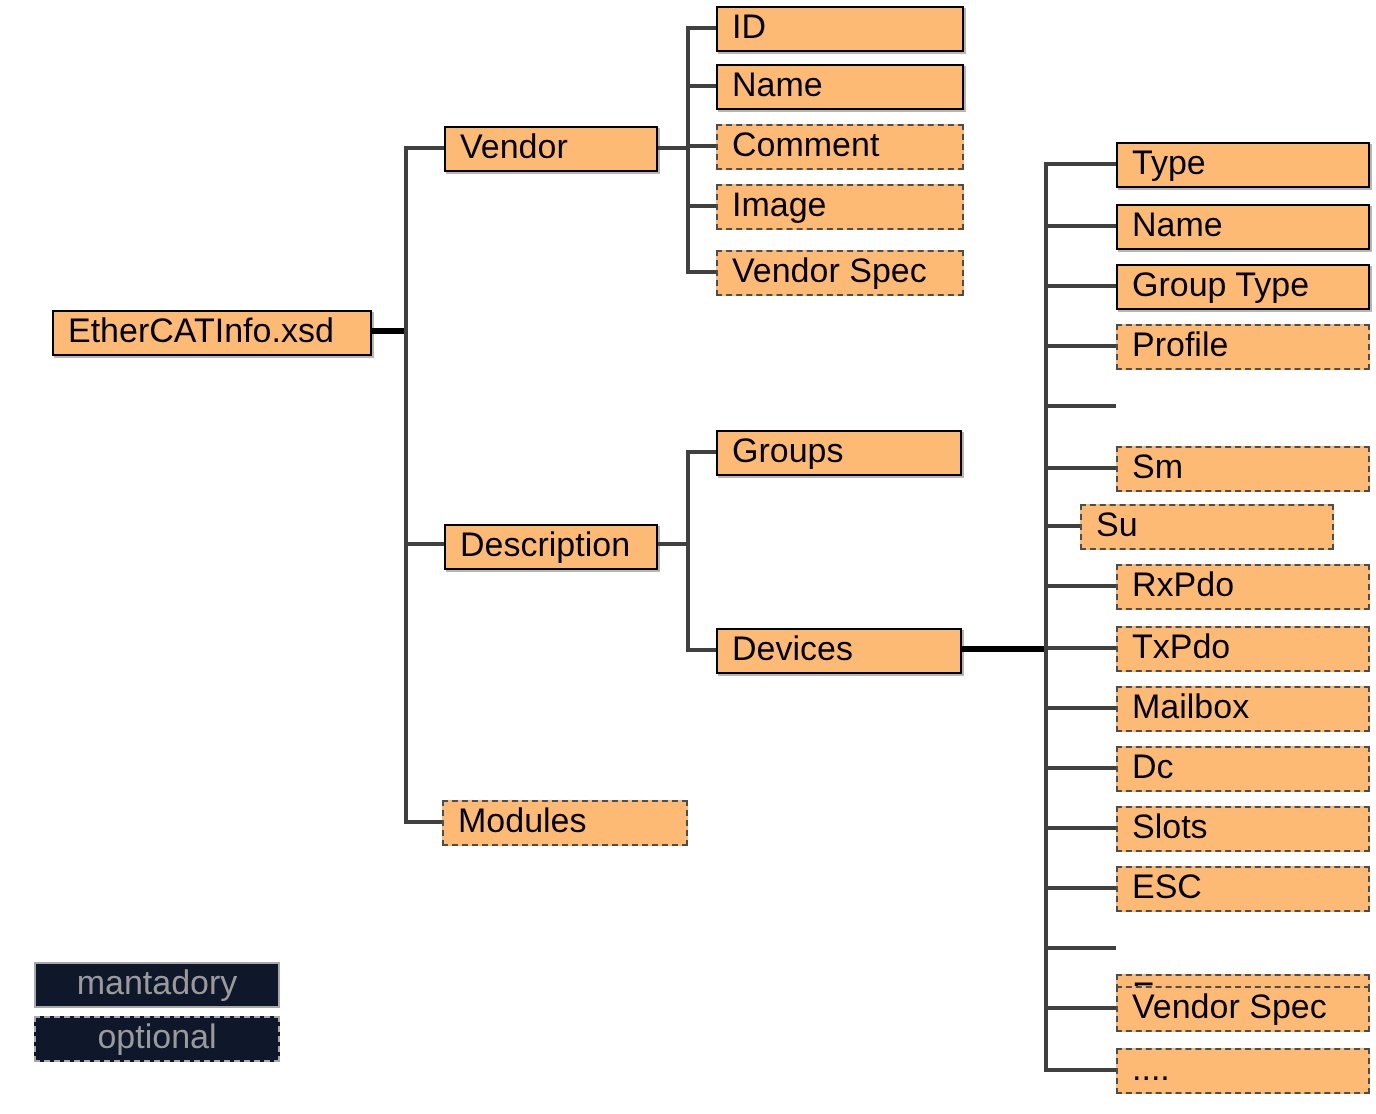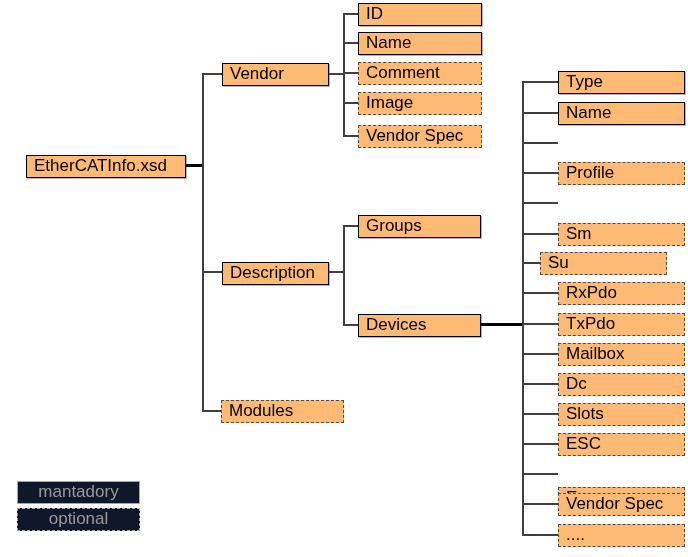--- a/index.html
+++ b/index.html
@@ -93,20 +93,21 @@
   <div class="hline" style="left:522px;top:353px;width:36px;"></div>
   <div class="hline" style="left:522px;top:383px;width:36px;"></div>
   <div class="hline" style="left:522px;top:413px;width:36px;"></div>
   <div class="hline" style="left:522px;top:443px;width:36px;"></div>
   <div class="hline" style="left:522px;top:473px;width:36px;"></div>
   <div class="hline" style="left:522px;top:503px;width:36px;"></div>
   <div class="hline" style="left:522px;top:534px;width:36px;"></div>
 
   <div class="node solid" style="left:558px;top:71px;width:127px;">Type</div>
   <div class="node solid" style="left:558px;top:102px;width:127px;">Name</div>
+  <div class="node solid" style="left:558px;top:132px;width:127px;">Group Type</div>
   <div class="node dashed" style="left:558px;top:162px;width:127px;">Profile</div>
   <div class="node dashed" style="left:558px;top:223px;width:127px;">Sm</div>
   <div class="node dashed" style="left:540px;top:252px;width:127px;">Su</div>
   <div class="node dashed" style="left:558px;top:282px;width:127px;">RxPdo</div>
   <div class="node dashed" style="left:558px;top:313px;width:127px;">TxPdo</div>
   <div class="node dashed" style="left:558px;top:343px;width:127px;">Mailbox</div>
   <div class="node dashed" style="left:558px;top:373px;width:127px;">Dc</div>
   <div class="node dashed" style="left:558px;top:403px;width:127px;">Slots</div>
   <div class="node dashed" style="left:558px;top:433px;width:127px;">ESC</div>
   <div class="node dashed" style="left:558px;top:463px;width:127px;margin-top:24px;">Eeprom</div>

